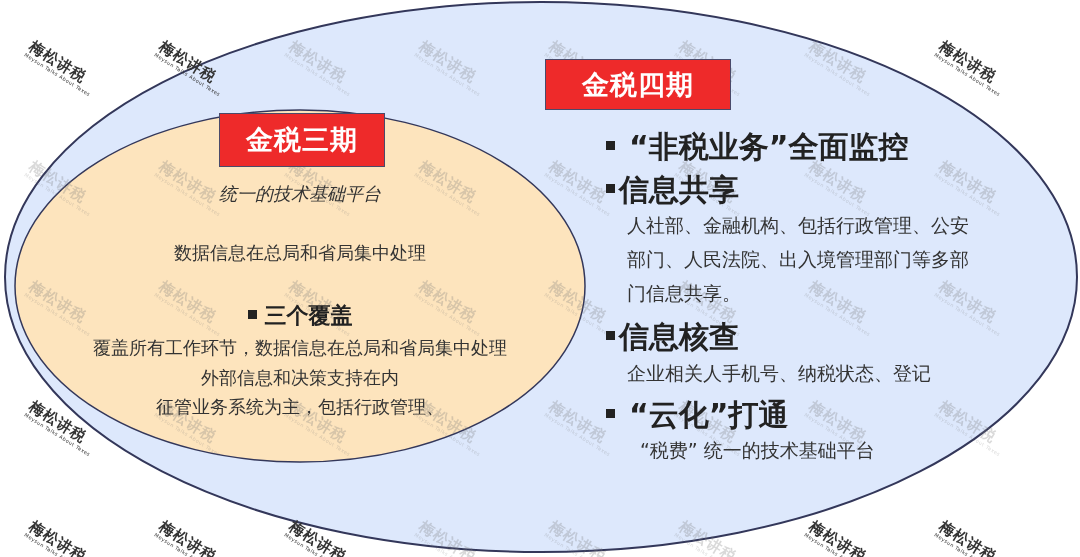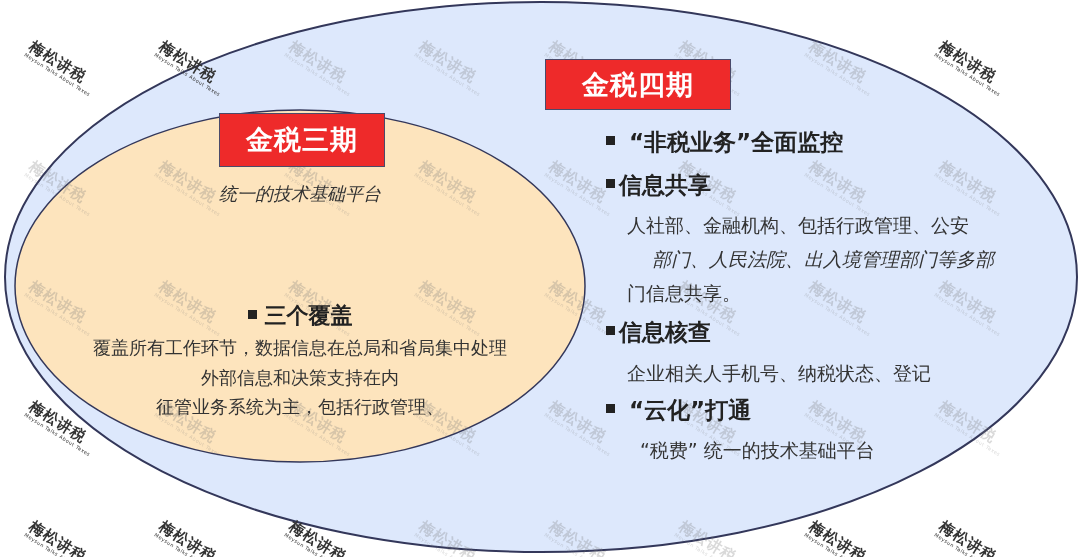--- a/index.html
+++ b/index.html
@@ -15,21 +15,21 @@
       color: #ffffff; font-weight: bold; display: flex; align-items: center;
       justify-content: center; box-sizing: border-box; letter-spacing: 1px;
     }
     .inner-item { position: absolute; left: 20px; width: 560px; text-align: center; }
     .inner-head { font-weight: bold; font-size: 22px; color: #222; }
     .inner-desc { font-size: 18px; color: #333; line-height: 24px; }
     .bullet {
       display: inline-block; width: 9px; height: 9px; background: #222;
       vertical-align: middle; margin-right: 8px; position: relative; top: -3px;
     }
-    .outer-head { position: absolute; font-weight: bold; font-size: 23px; color: #222; white-space: nowrap; }
+    .outer-head { position: absolute; font-weight: bold; font-size: 30px; color: #222; white-space: nowrap; }
     .outer-desc { position: absolute; font-size: 19px; color: #333; line-height: 34px; white-space: nowrap; }
     .wm {
       position: absolute; transform: rotate(32deg); transform-origin: left top;
       white-space: nowrap; pointer-events: none; line-height: 1;
     }
     .wm .wm-cn { font-size: 15px; font-weight: bold; font-family: "DejaVu Serif", serif; letter-spacing: 1px; }
     .wm .wm-en { font-size: 5px; display: block; letter-spacing: 0.5px; margin-top: 1px; }
     .wm.dark { color: #333333; }
     .wm.light { color: rgba(120,120,120,0.28); }
   </style>
@@ -85,20 +85,21 @@
   </div>
 
 <div class="label-box" style="left:219px; top:113px; width:166px; height:54px; font-size:27px;">
   <span>金税三期</span>
 </div>
 
 <div class="inner-item" style="top:171px;">
   <div class="inner-desc" style="margin-top:11px;font-style:italic;">统一的技术基础平台</div>
 </div>
 <div class="inner-item" style="top:236px;">
+  <div class="inner-desc" style="margin-top:5px;">数据信息在总局和省局集中处理</div>
 </div>
 <div class="inner-item" style="top:301px;">
   <div class="inner-head"><span class="bullet"></span><span>三个覆盖</span></div>
   <div class="inner-desc" style="margin-top:5px;">覆盖所有工作环节，数据信息在总局和省局集中处理</div>
 </div>
 <div class="inner-item" style="top:366px;">
   <div class="inner-desc">外部信息和决策支持在内</div>
   <div class="inner-desc" style="margin-top:5px;">征管业务系统为主，包括行政管理、</div>
 </div>
 
@@ -107,21 +108,21 @@
 </div>
 
 <div class="outer-head" style="left:606px; top:127px;">
   <span class="bullet" style="margin-right:14px;"></span><span>“非税业务”全面监控</span>
 </div>
 
 <div class="outer-head" style="left:606px; top:170px;">
   <span class="bullet" style="margin-right:4px;"></span><span>信息共享</span>
 </div>
 <div class="outer-desc" style="left:627px; top:208px;">人社部、金融机构、包括行政管理、公安</div>
-<div class="outer-desc" style="left:652px; top:242px;font-style:italic;">部门、人民法院、出入境管理部门等多部</div>
+<div class="outer-desc" style="left:627px; top:242px;">部门、人民法院、出入境管理部门等多部</div>
 <div class="outer-desc" style="left:627px; top:276px;">门信息共享。</div>
 
 <div class="outer-head" style="left:606px; top:317px;">
   <span class="bullet" style="margin-right:4px;"></span><span>信息核查</span>
 </div>
 <div class="outer-desc" style="left:627px; top:356px;">企业相关人手机号、纳税状态、登记</div>
 
 <div class="outer-head" style="left:606px; top:395px;">
   <span class="bullet" style="margin-right:14px;"></span><span>“云化”打通</span>
 </div>

